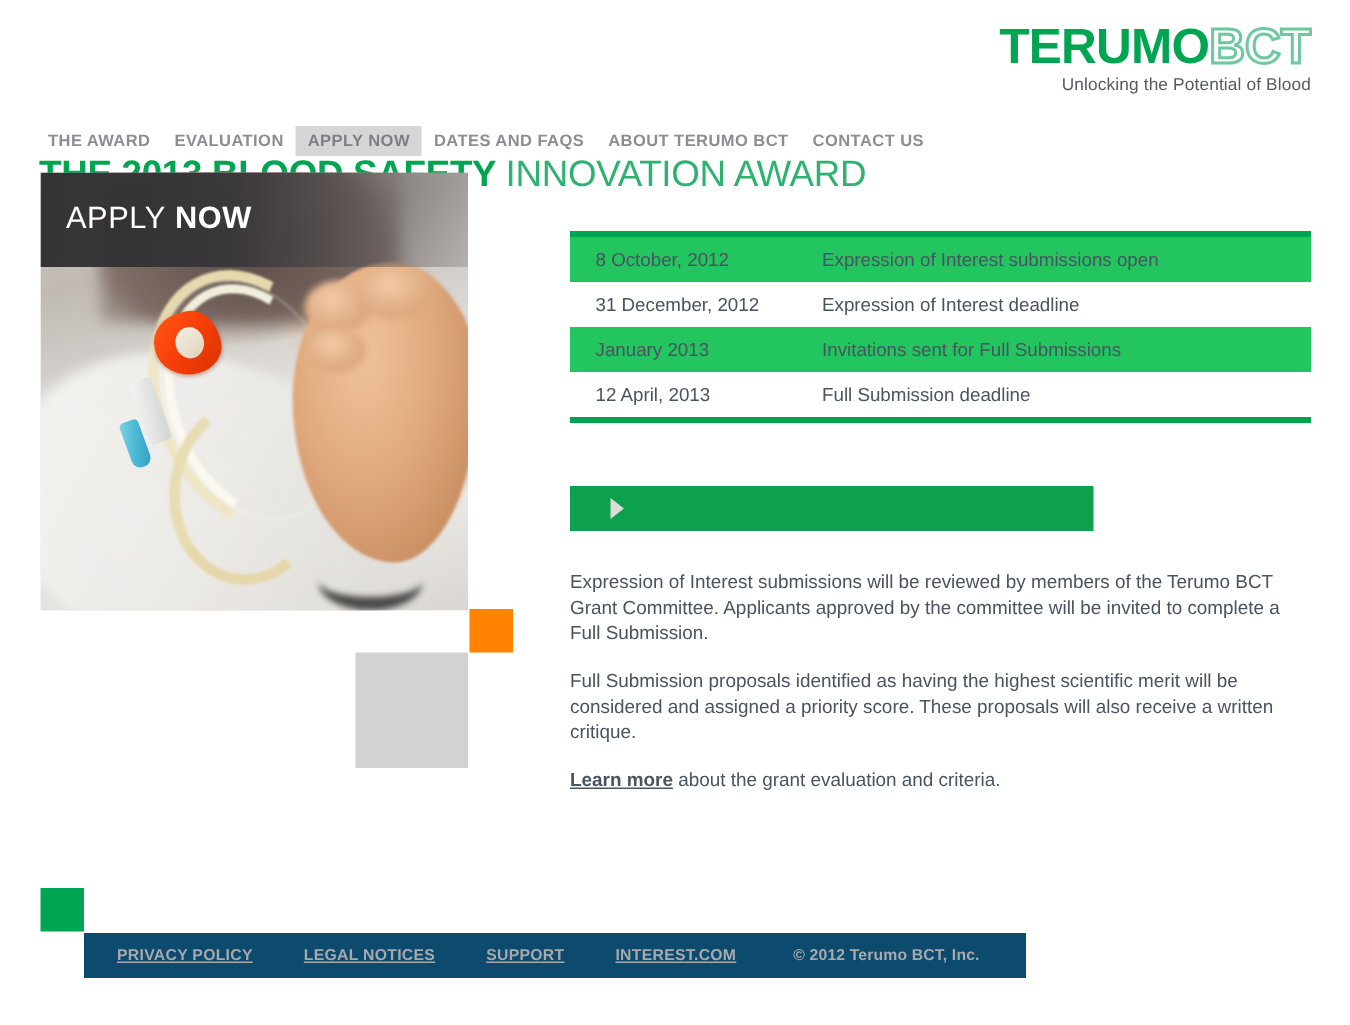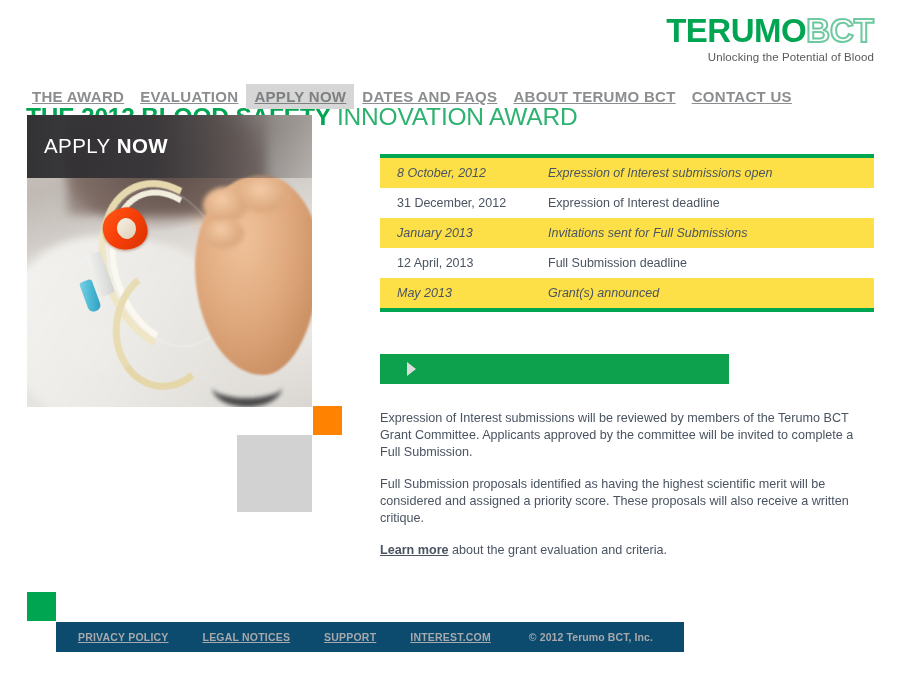--- a/index.html
+++ b/index.html
@@ -28,24 +28,23 @@
   .site-title {
     position: absolute; left: 26px; top: 60px;
     font-size: 24.5px; letter-spacing: -0.2px; white-space: nowrap; margin-top: 43px;
   }
   .title-bold { font-weight: bold; color: #00A551; }
   .title-light { font-weight: normal; color: #2eb26f; }
 
   
   .nav { position: absolute; left: 24px; top: 84px; display: flex; align-items: center; }
   .nav-item {
-    font-size: 15px; font-weight: bold; color: #8b8d8f;
+    font-size: 11px; font-weight: bold; color: #8b8d8f;
     letter-spacing: 0.3px; padding: 4px 8px; cursor: pointer;
     white-space: nowrap;
-    text-decoration: underline;
   }
   .nav-item.active { background: #d6d6d6; color: #7d7f81; }
 
   
   .hero {
     position: absolute; left: 27px; top: 115px;
     width: 285px; height: 292px;
     overflow: hidden;
   }
   .hero-photo {
@@ -155,21 +154,21 @@
 
   
   .right-col { position: absolute; left: 380px; top: 148px; width: 494px; }
   .key-dates-title {
     font-size: 15px; font-weight: bold; color: #3b4653;
     letter-spacing: 0.4px; margin-left: 17px;
   }
   .rule-green { height: 4px; background: #00A551; margin-top: 6px; }
   .rule-green.bottom { margin-top: 0; }
   .dates-table { width: 100%; border-collapse: collapse; }
-  .dates-table tr.shaded td { background: #fde047; font-style: italic; }
+  .dates-table tr.shaded td { background: #22c55e; }
   .dates-table td {
     font-size: 12.5px; color: #4a5461; padding: 8px 0 8px 0; height: 29px;
     vertical-align: middle;
   }
   .dates-table td.c-date { width: 168px; padding-left: 17px; }
   .dates-table td.c-desc { padding-left: 0px; }
 
   .dl-button {
     display: inline-flex; align-items: center; justify-content: space-between;
     background: #0DA14E; color: #fff;
@@ -275,24 +274,20 @@
           <td class="c-desc">Expression of Interest deadline</td>
         </tr>
         <tr class="shaded">
           <td class="c-date">January 2013</td>
           <td class="c-desc">Invitations sent for Full Submissions</td>
         </tr>
         <tr>
           <td class="c-date">12 April, 2013</td>
           <td class="c-desc">Full Submission deadline</td>
         </tr>
-        <tr class="shaded">
-          <td class="c-date">May 2013</td>
-          <td class="c-desc">Grant(s) announced</td>
-        </tr>
       </tbody>
     </table>
     <div class="rule-green bottom"></div>
 
     <div class="dl-button">
       <span class="dl-arrow"></span>
     </div>
 
     <div class="body-copy">
       <p>Expression of Interest submissions will be reviewed by members of the Terumo BCT Grant Committee. Applicants approved by the committee will be invited to complete a Full Submission.</p>

